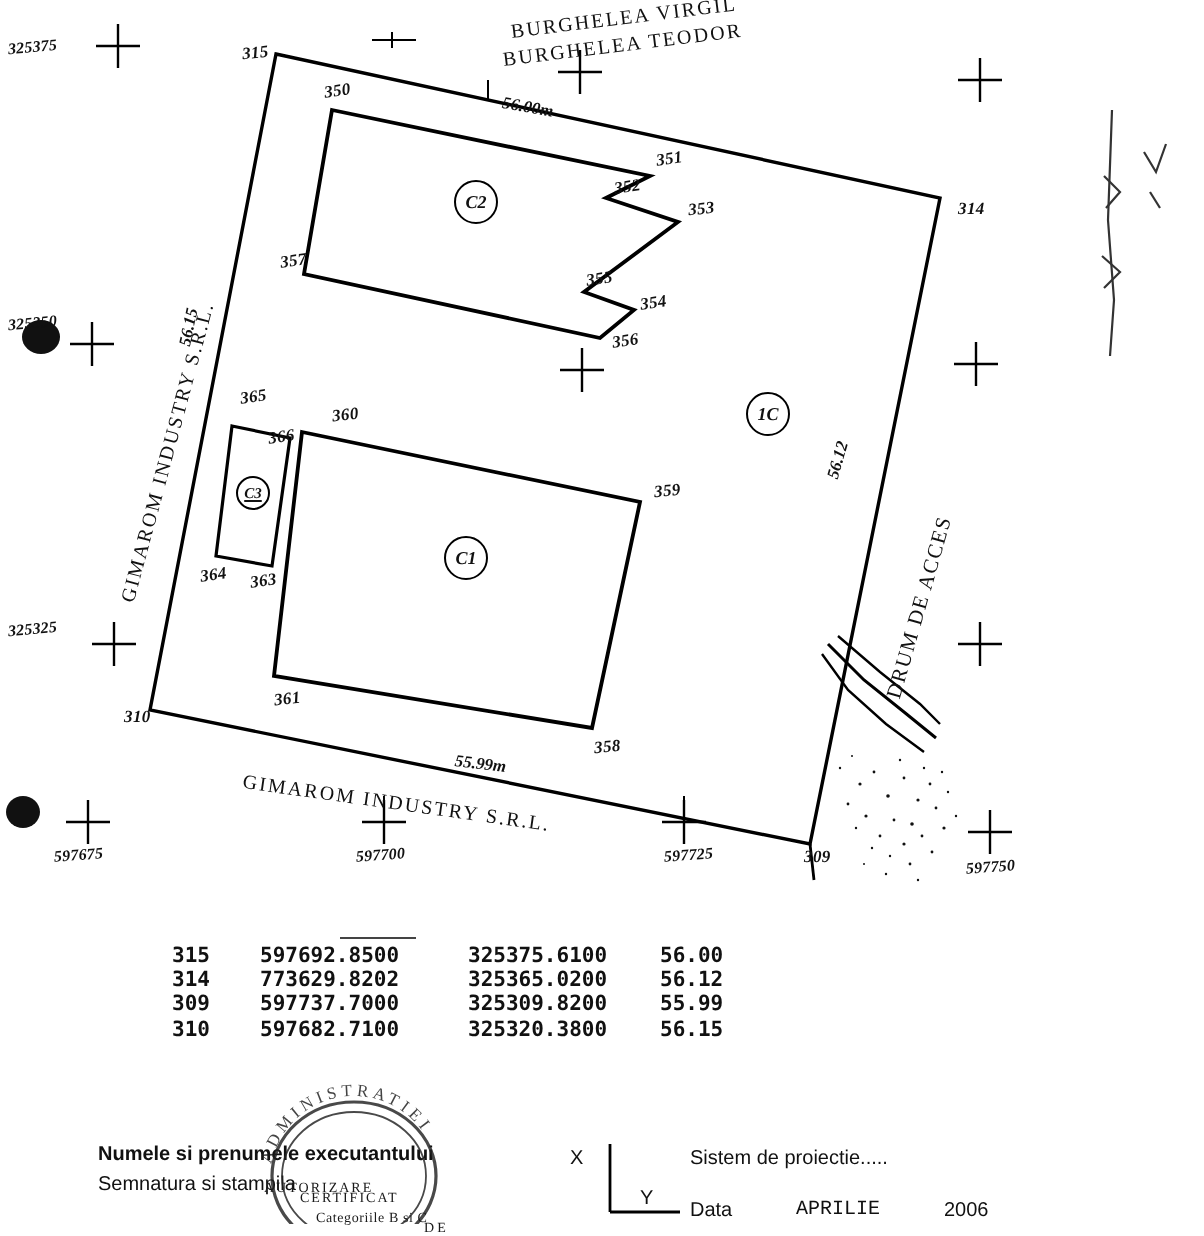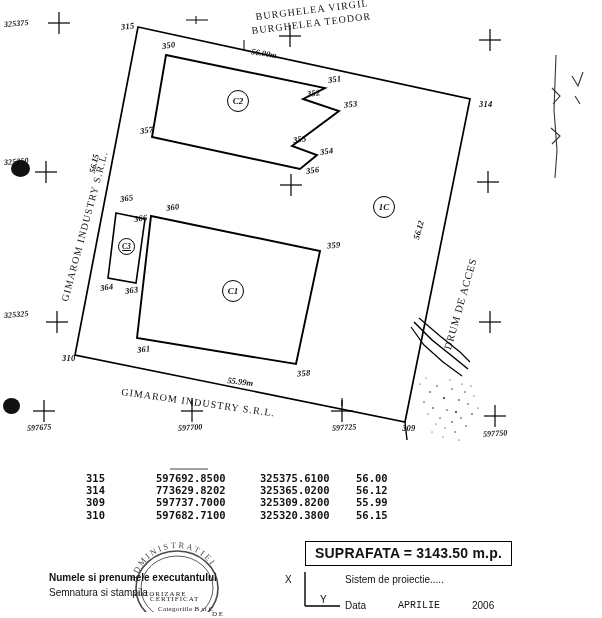--- a/index.html
+++ b/index.html
@@ -29,21 +29,21 @@
   .bcode{position:absolute;width:20px;height:20px;border:1.4px solid #000;border-radius:50%;
          display:flex;align-items:center;justify-content:center;
          font-size:9px;font-style:italic;font-weight:700;font-family:"Liberation Serif",serif;}
   .bcode.small{width:15px;height:15px;font-size:7.5px;text-decoration:underline;}
 
   
   .coord-table{position:absolute;left:86px;top:472px;font-family:"DejaVu Sans Mono",monospace;
                font-size:10.5px;font-weight:700;letter-spacing:0;line-height:12.2px;}
   .coord-row{display:flex;}
   .c-id{width:44px;}
-  .c-x{width:104px;margin-left:26px;}
+  .c-x{width:104px;}
   .c-y{width:96px;}
   .c-z{width:50px;}
 
   
   .supraf{position:absolute;left:305px;top:541px;border:1.6px solid #000;
           padding:3px 9px 4px 9px;font-family:"Liberation Sans",sans-serif;
           font-weight:700;font-size:14px;letter-spacing:.2px;background:#fff;}
   .axis-x{position:absolute;left:0px;top:2px;font-family:"Liberation Sans",sans-serif;font-size:10px;}
   .axis-y{position:absolute;left:31px;top:28px;font-family:"Liberation Sans",sans-serif;font-size:10px;}
 
@@ -213,21 +213,21 @@
   <div class="bcode" style="left:227px;top:90px;">C2</div>
   <div class="lbl pt" style="left:162px;top:41px;transform:rotate(-8deg);">350</div>
   <div class="lbl pt" style="left:328px;top:75px;transform:rotate(-8deg);">351</div>
   <div class="lbl pt" style="left:307px;top:89px;transform:rotate(-8deg);">352</div>
   <div class="lbl pt" style="left:344px;top:100px;transform:rotate(-6deg);">353</div>
   <div class="lbl pt" style="left:293px;top:135px;transform:rotate(-8deg);">355</div>
   <div class="lbl pt" style="left:320px;top:147px;transform:rotate(-8deg);">354</div>
   <div class="lbl pt" style="left:306px;top:166px;transform:rotate(-8deg);">356</div>
   <div class="lbl pt" style="left:140px;top:126px;transform:rotate(-8deg);">357</div>
 
-  <div class="bcode" style="left:222px;top:280px;">C1</div>
+  <div class="bcode" style="left:222px;top:268px;">C1</div>
   <div class="lbl pt" style="left:166px;top:203px;transform:rotate(-7deg);">360</div>
   <div class="lbl pt" style="left:327px;top:241px;transform:rotate(-5deg);">359</div>
   <div class="lbl pt" style="left:297px;top:369px;transform:rotate(-5deg);">358</div>
   <div class="lbl pt" style="left:137px;top:345px;transform:rotate(-7deg);">361</div>
 
   <div class="bcode small" style="left:118px;top:238px;">C3</div>
   <div class="lbl pt" style="left:120px;top:194px;transform:rotate(-8deg);">365</div>
   <div class="lbl pt" style="left:134px;top:214px;transform:rotate(-8deg);">366</div>
   <div class="lbl pt" style="left:125px;top:286px;transform:rotate(-8deg);">363</div>
   <div class="lbl pt" style="left:100px;top:283px;transform:rotate(-8deg);">364</div>
@@ -260,21 +260,20 @@
       <div class="c-z">55.99</div>
     </div>
     <div class="coord-row">
       <div class="c-id">310</div>
       <div class="c-x">597682.7100</div>
       <div class="c-y">325320.3800</div>
       <div class="c-z">56.15</div>
     </div>
   </div>
 
-  <div class="supraf">SUPRAFATA = 3143.50 m.p.</div>
 
   <div class="lbl axis-x" style="left:285px;top:575px;">X</div>
   <div class="lbl axis-y" style="left:320px;top:595px;">Y</div>
 
   <div class="lbl proj">Sistem de proiectie.....</div>
   <div class="lbl data-lbl">Data</div>
   <div class="lbl data-val">APRILIE</div>
   <div class="lbl data-year">2006</div>
 
   <div class="lbl sig sig1">Numele si prenumele executantului</div>

